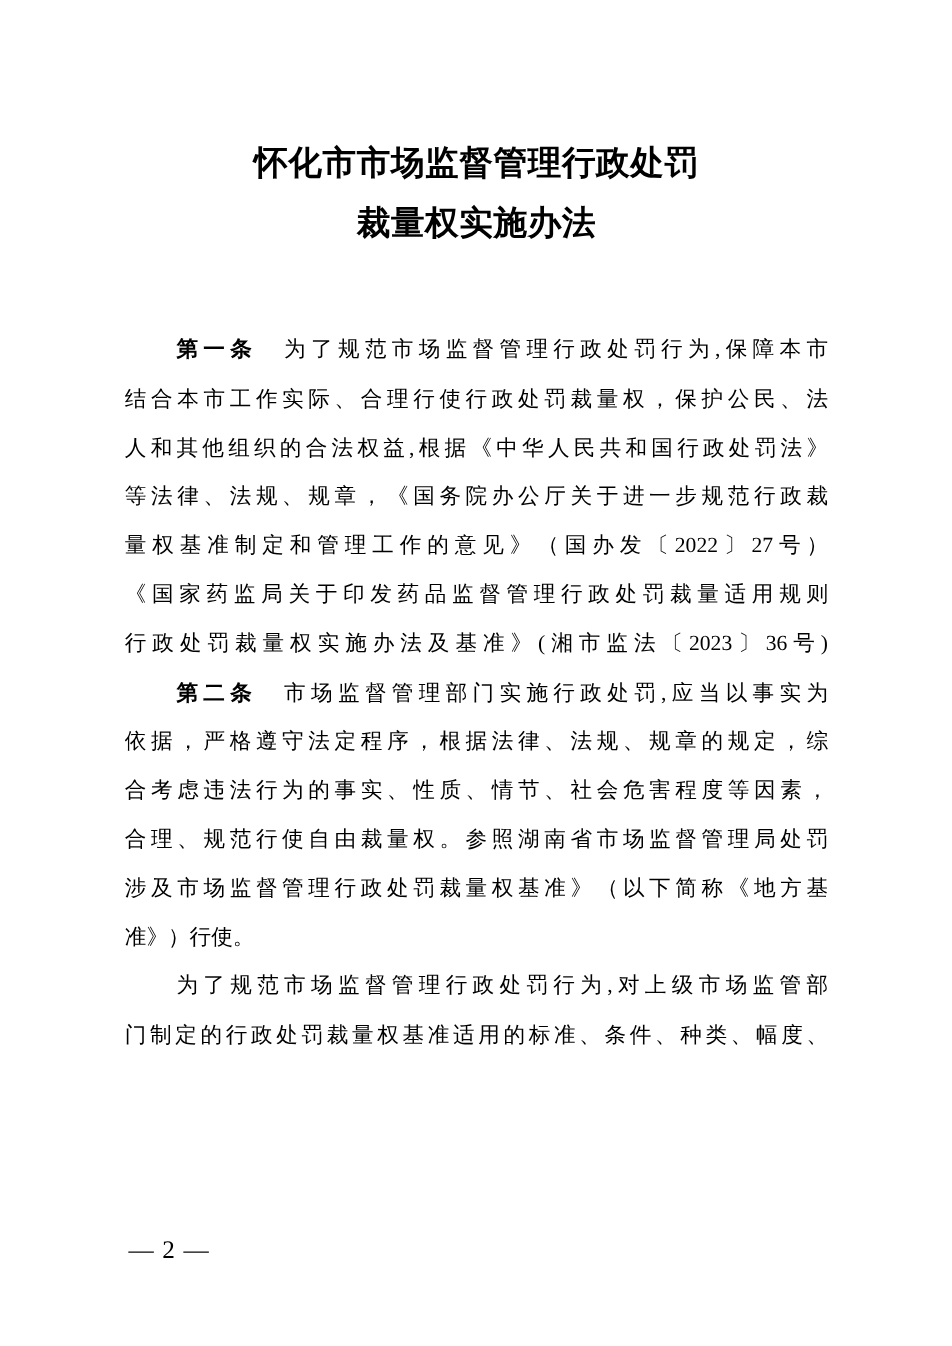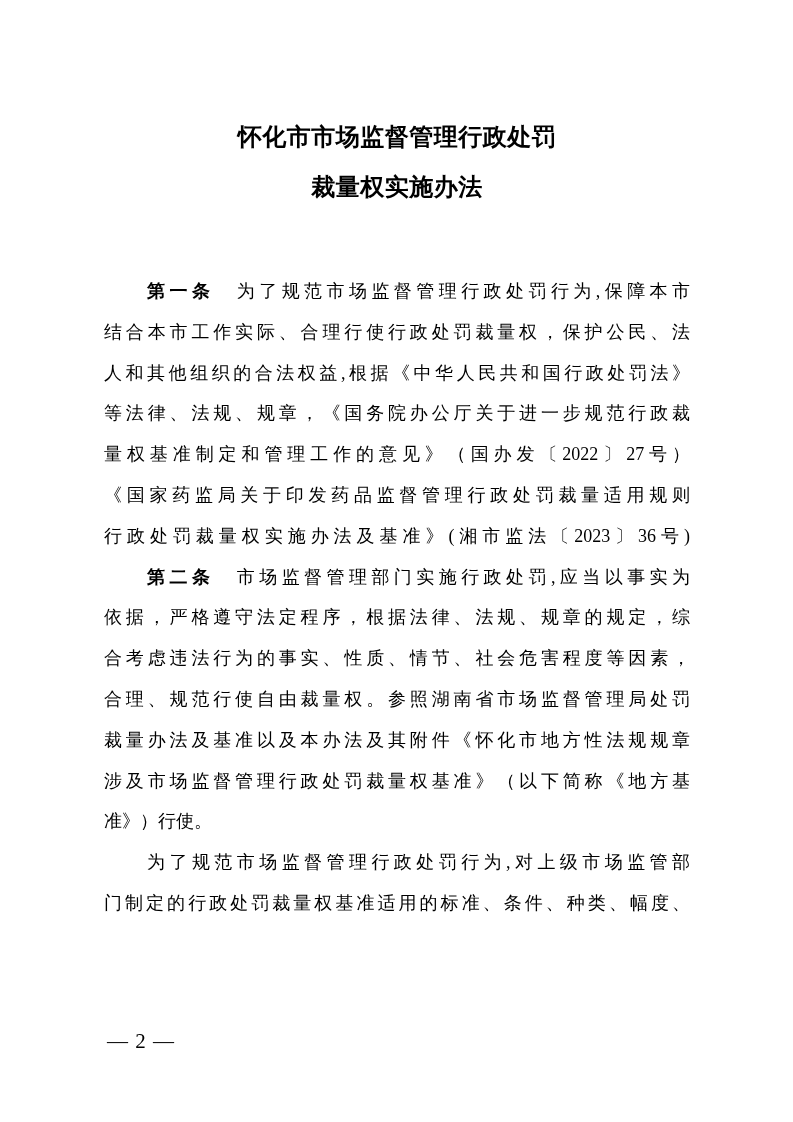--- a/index.html
+++ b/index.html
@@ -15,21 +15,21 @@
     color: #000000;
     font-family: "Liberation Serif", "DejaVu Serif", serif;
     overflow: hidden;
   }
   .doc-title {
     position: absolute;
     left: 104px;
     top: 112px;
     width: 586px;
     text-align: center;
-    font-size: 24px;
+    font-size: 28px;
     font-weight: bold;
     line-height: 50px;
     letter-spacing: 0.5px;
   }
   .doc-title .title-line {
     display: block;
     white-space: nowrap;
   }
   .doc-body {
     position: absolute;
@@ -79,21 +79,20 @@
     <div class="line">结合本市工作实际、合理行使行政处罚裁量权，保护公民、法</div>
     <div class="line">人和其他组织的合法权益,根据《中华人民共和国行政处罚法》</div>
     <div class="line">等法律、法规、规章，《国务院办公厅关于进一步规范行政裁</div>
     <div class="line">量权基准制定和管理工作的意见》（国办发〔2022〕27号）</div>
     <div class="line">《国家药监局关于印发药品监督管理行政处罚裁量适用规则</div>
     <div class="line">行政处罚裁量权实施办法及基准》(湘市监法〔2023〕36号)</div>
     <div class="line indent"><span class="article-label">第二条</span><span>　市场监督管理部门实施行政处罚,应当以事实为</span></div>
     <div class="line">依据，严格遵守法定程序，根据法律、法规、规章的规定，综</div>
     <div class="line">合考虑违法行为的事实、性质、情节、社会危害程度等因素，</div>
     <div class="line">合理、规范行使自由裁量权。参照湖南省市场监督管理局处罚</div>
-    <div class="line">裁量办法及基准以及本办法及其附件《怀化市地方性法规规章</div>
     <div class="line">涉及市场监督管理行政处罚裁量权基准》（以下简称《地方基</div>
     <div class="line end">准》）行使。</div>
     <div class="line indent">为了规范市场监督管理行政处罚行为,对上级市场监管部</div>
     <div class="line">门制定的行政处罚裁量权基准适用的标准、条件、种类、幅度、</div>
   </div>
 
   <div class="page-footer">— 2 —</div>
 
 </div>
 

